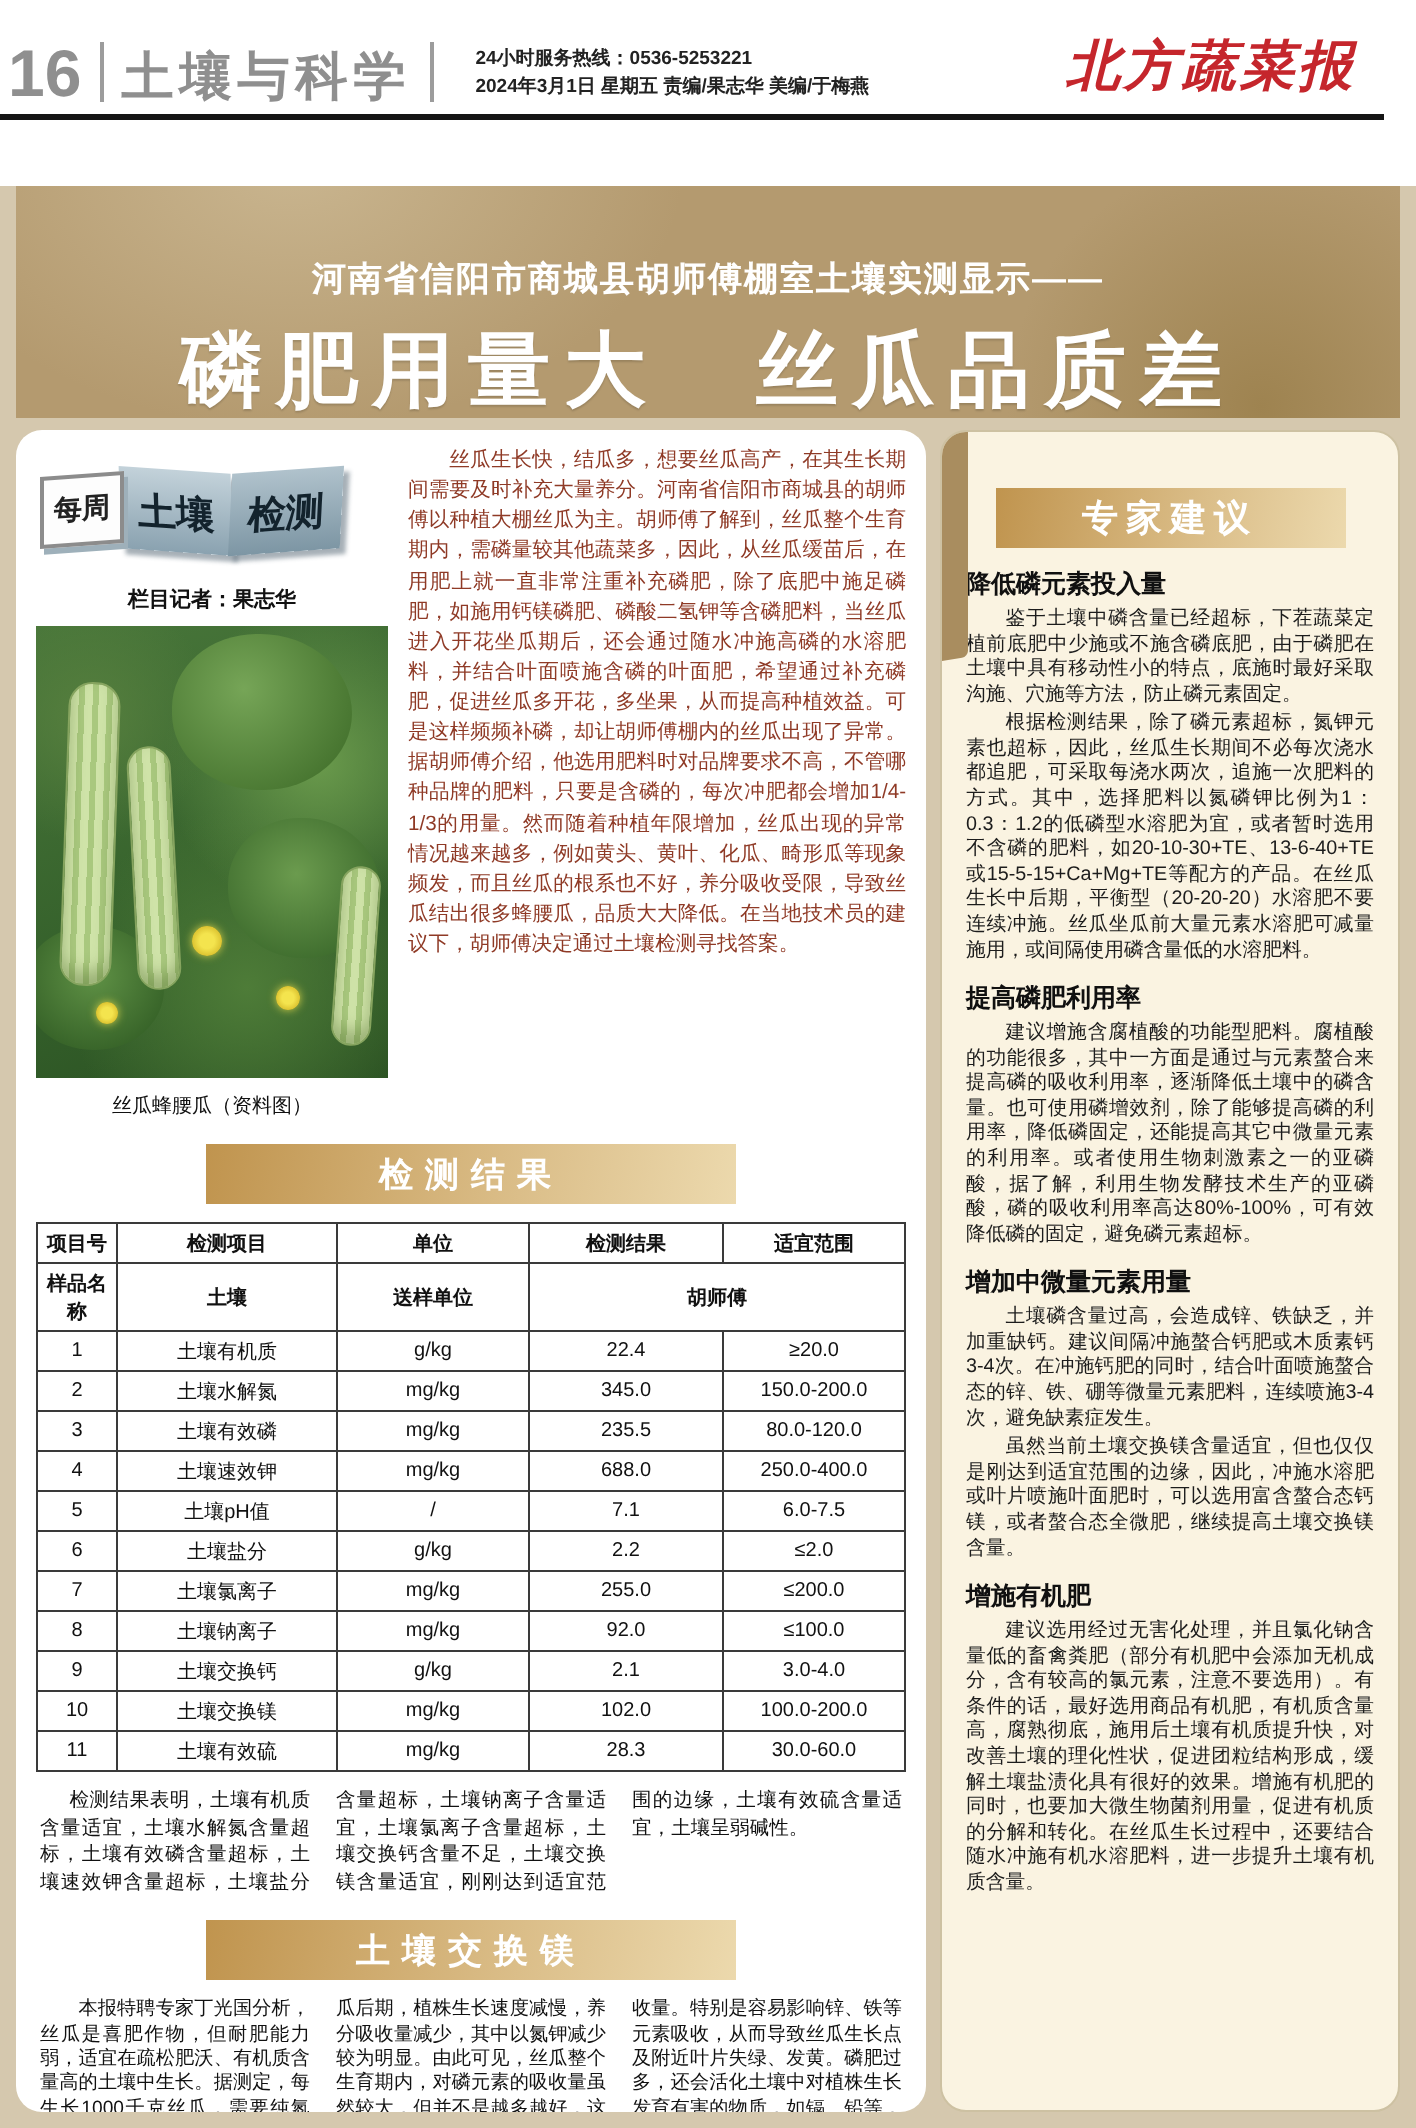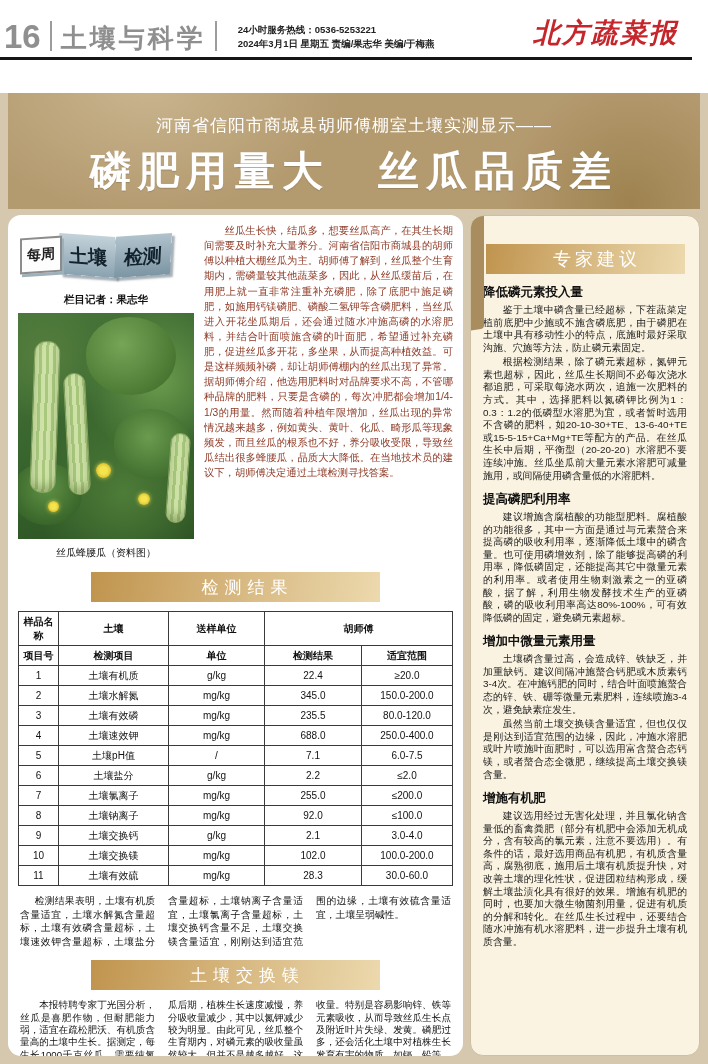--- a/index.html
+++ b/index.html
@@ -31,21 +31,21 @@
   }
 
   
   .headline {
     height:116px; text-align:center; color:#fff; overflow:hidden;
     background:
       radial-gradient(ellipse 280px 190px at 20% -10%, #c9b58f 0%, rgba(201,181,143,0) 70%),
       radial-gradient(circle 170px at 90% 95%, #9e8350 0%, rgba(158,131,80,0) 75%),
       #b49a6f;
   }
-  .kicker { font-size:17px; font-weight:400; letter-spacing:1px; margin-top:21px; }
+  .kicker { font-size:17px; font-weight:700; letter-spacing:1px; margin-top:35px; }
   .big-title { font-size:41px; font-weight:900; letter-spacing:7px; margin-top:7px; text-shadow:0 1px 1px rgba(0,0,0,.15); }
 
   
   .panels { display:flex; gap:7px; margin-top:6px; height:841px; }
   .panel-left {
     width:455px; flex-shrink:0; background:#ffffff; border-radius:13px;
     padding:8px 10px; box-sizing:border-box; overflow:hidden;
   }
   .panel-right {
     flex:1; background:#faf3e1; border:1px solid #cdc1a2; border-radius:13px;
@@ -109,22 +109,22 @@
     box-shadow:0 0 4px rgba(244,228,78,.8); }
   .flower.p1 { left:78px; top:150px; }
   .flower.p2 { left:120px; top:180px; width:12px; height:12px; }
   .flower.p3 { left:30px; top:188px; width:11px; height:11px; }
   .caption { text-align:center; font-size:10px; margin-top:7px; color:#111; }
 
   
   .banner {
     width:265px; height:30px; margin:12px auto 9px;
     background:linear-gradient(100deg,#c0944e 0%, #d9bb85 55%, #ecd9ad 100%);
-    color:#fff; font-size:17px; font-weight:normal; letter-spacing:6px;
-    display:flex; align-items:center; justify-content:center;padding-left:24px;
+    color:#fff; font-size:17px; font-weight:bold; letter-spacing:6px;
+    display:flex; align-items:center; justify-content:center;
   }
   .banner.right-banner { width:175px; margin:28px auto 10px; font-size:18px; letter-spacing:4px; }
 
   
   table.results { width:100%; border-collapse:collapse; font-size:10px; }
   table.results th, table.results td {
     border:1px solid #3a3a3a; text-align:center; padding:2.5px 1px; font-weight:normal;
   }
   table.results th { font-weight:bold; }
   col.c-id { width:40px; } col.c-item { width:110px; } col.c-unit { width:96px; }
@@ -203,31 +203,31 @@
         <table class="results">
           <colgroup>
             <col class="c-id">
               <col class="c-item">
               <col class="c-unit">
               <col class="c-res">
               <col class="c-range">
           </colgroup>
           <thead>
             <tr>
-              <th>样品名称</th>
-              <th>土壤</th>
-              <th>送样单位</th>
-              <th colspan="2">胡师傅</th>
-            </tr>
-            <tr>
               <th>项目号</th>
               <th>检测项目</th>
               <th>单位</th>
               <th>检测结果</th>
               <th>适宜范围</th>
+            </tr>
+            <tr>
+              <th>样品名称</th>
+              <th>土壤</th>
+              <th>送样单位</th>
+              <th colspan="2">胡师傅</th>
             </tr>
           </thead>
           <tbody>
               <tr>
                 <td>1</td>
                 <td>土壤有机质</td>
                 <td>g/kg</td>
                 <td>22.4</td>
                 <td>≥20.0</td>
               </tr>

